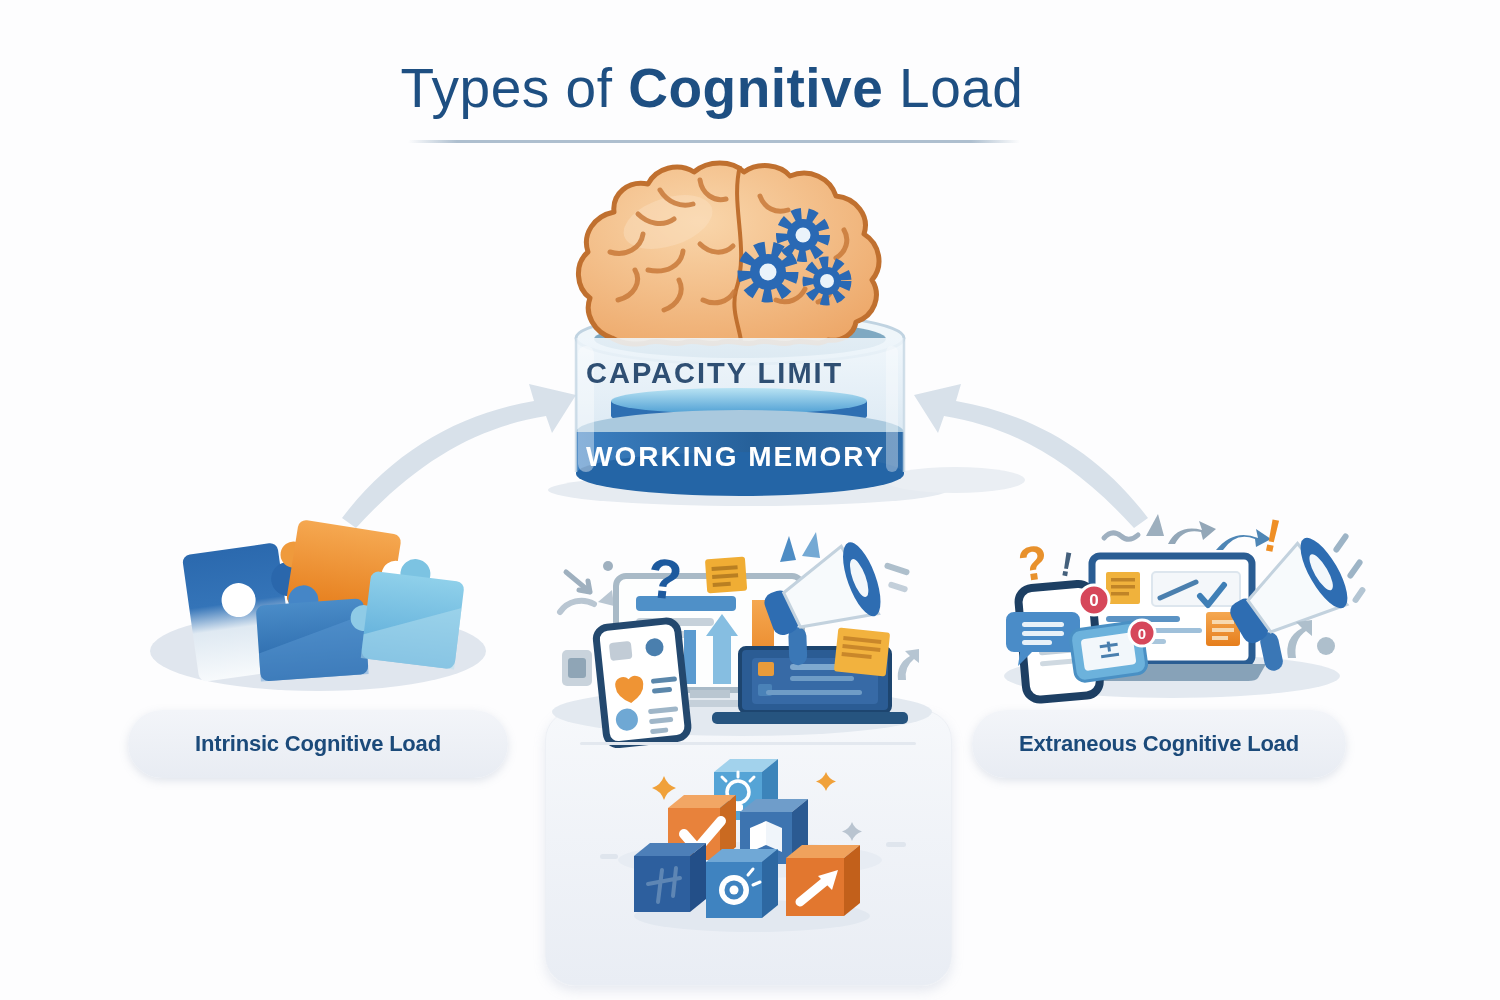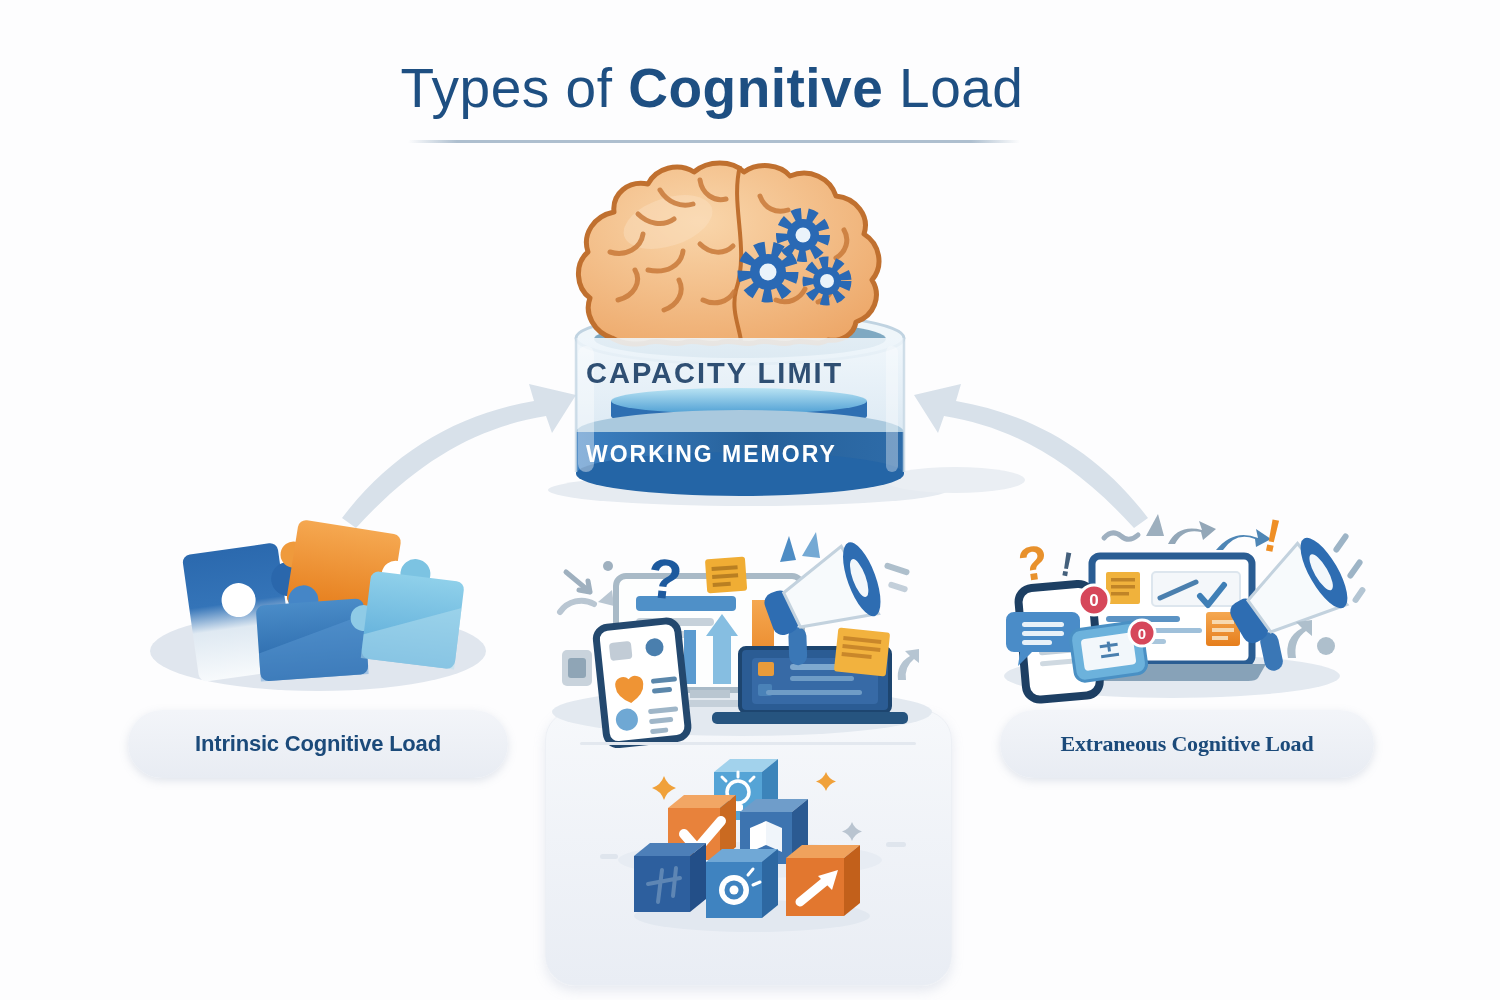--- a/index.html
+++ b/index.html
@@ -9,28 +9,28 @@
          font-size:55px;line-height:80px;font-weight:400;color:#1e4f82;letter-spacing:.5px;}
   .title .em{font-weight:700;}
   .title-underline{position:absolute;top:140px;left:408px;width:612px;height:3px;border-radius:2px;
          background:linear-gradient(90deg,rgba(175,191,207,0),#aebfcf 8%,#aebfcf 92%,rgba(175,191,207,0));}
   .panel{position:absolute;left:545px;top:710px;width:405px;height:274px;border-radius:30px;
          background:linear-gradient(180deg,#f6f8fb,#e9edf4);
          box-shadow:0 5px 12px rgba(150,165,190,.22);border:1px solid #edf0f5;}
   .art{position:absolute;left:0;top:0;}
   .overlay{position:absolute;font-weight:700;}
   .cap{left:586px;top:357px;width:308px;font-size:29px;color:#2f4f73;letter-spacing:2px;}
-  .wm{left:586px;top:441px;width:308px;font-size:23px;color:#fff;letter-spacing:2px;}
+  .wm{left:586px;top:441px;width:308px;font-size:28px;color:#fff;letter-spacing:2px;}
   .pill{position:absolute;top:710px;height:68px;border-radius:34px;
         background:linear-gradient(180deg,#f3f5f9,#e8ecf3);
         box-shadow:0 3px 8px rgba(145,160,185,.25);
         display:flex;align-items:center;justify-content:center;
         font-weight:700;font-size:22px;color:#1b4a7a;letter-spacing:-.2px;}
   .pill-left{left:128px;width:380px;}
-  .pill-right{left:1000px;width:374px;font-family:Liberation Serif, serif;}
+  .pill-right{left:972px;width:374px;}
   .germane-label{position:absolute;left:545px;top:930px;width:405px;text-align:center;
         font-weight:700;font-size:31px;color:#1b4a7a;}
   .fold{stroke:#c8793a;stroke-width:5;fill:none;stroke-linecap:round;opacity:.85;}
   text.glyph{font-family:"Liberation Sans",sans-serif;font-weight:700;}
 </style>
 </head>
 <body>
 
 <div class="canvas">
 

